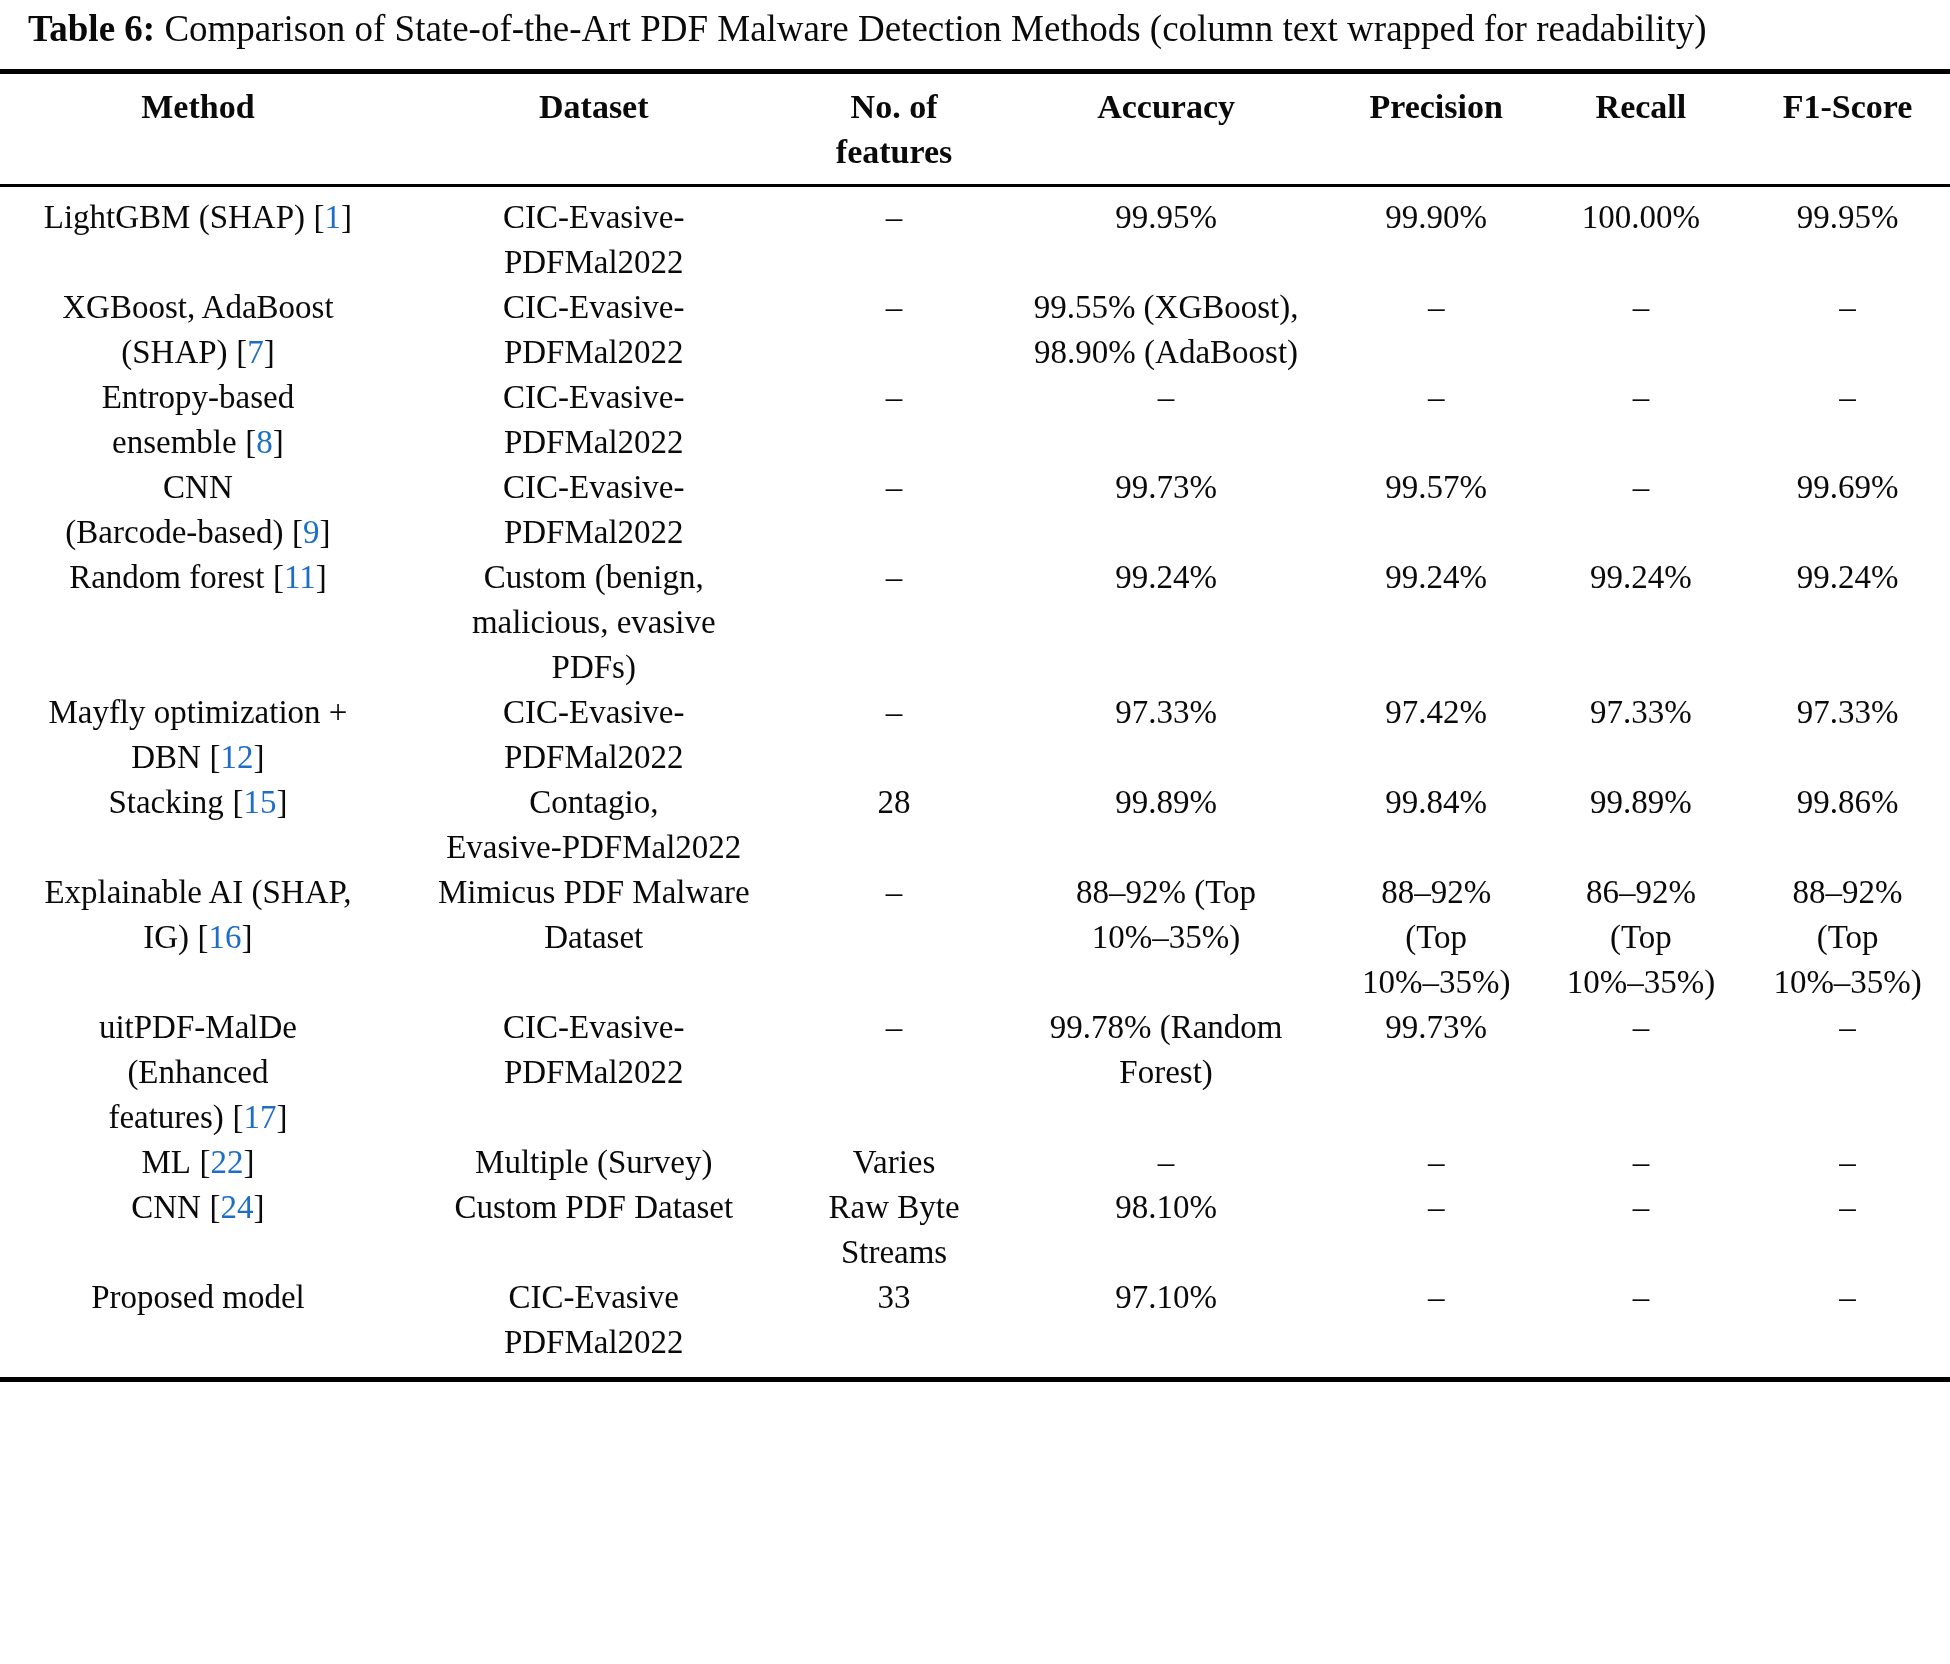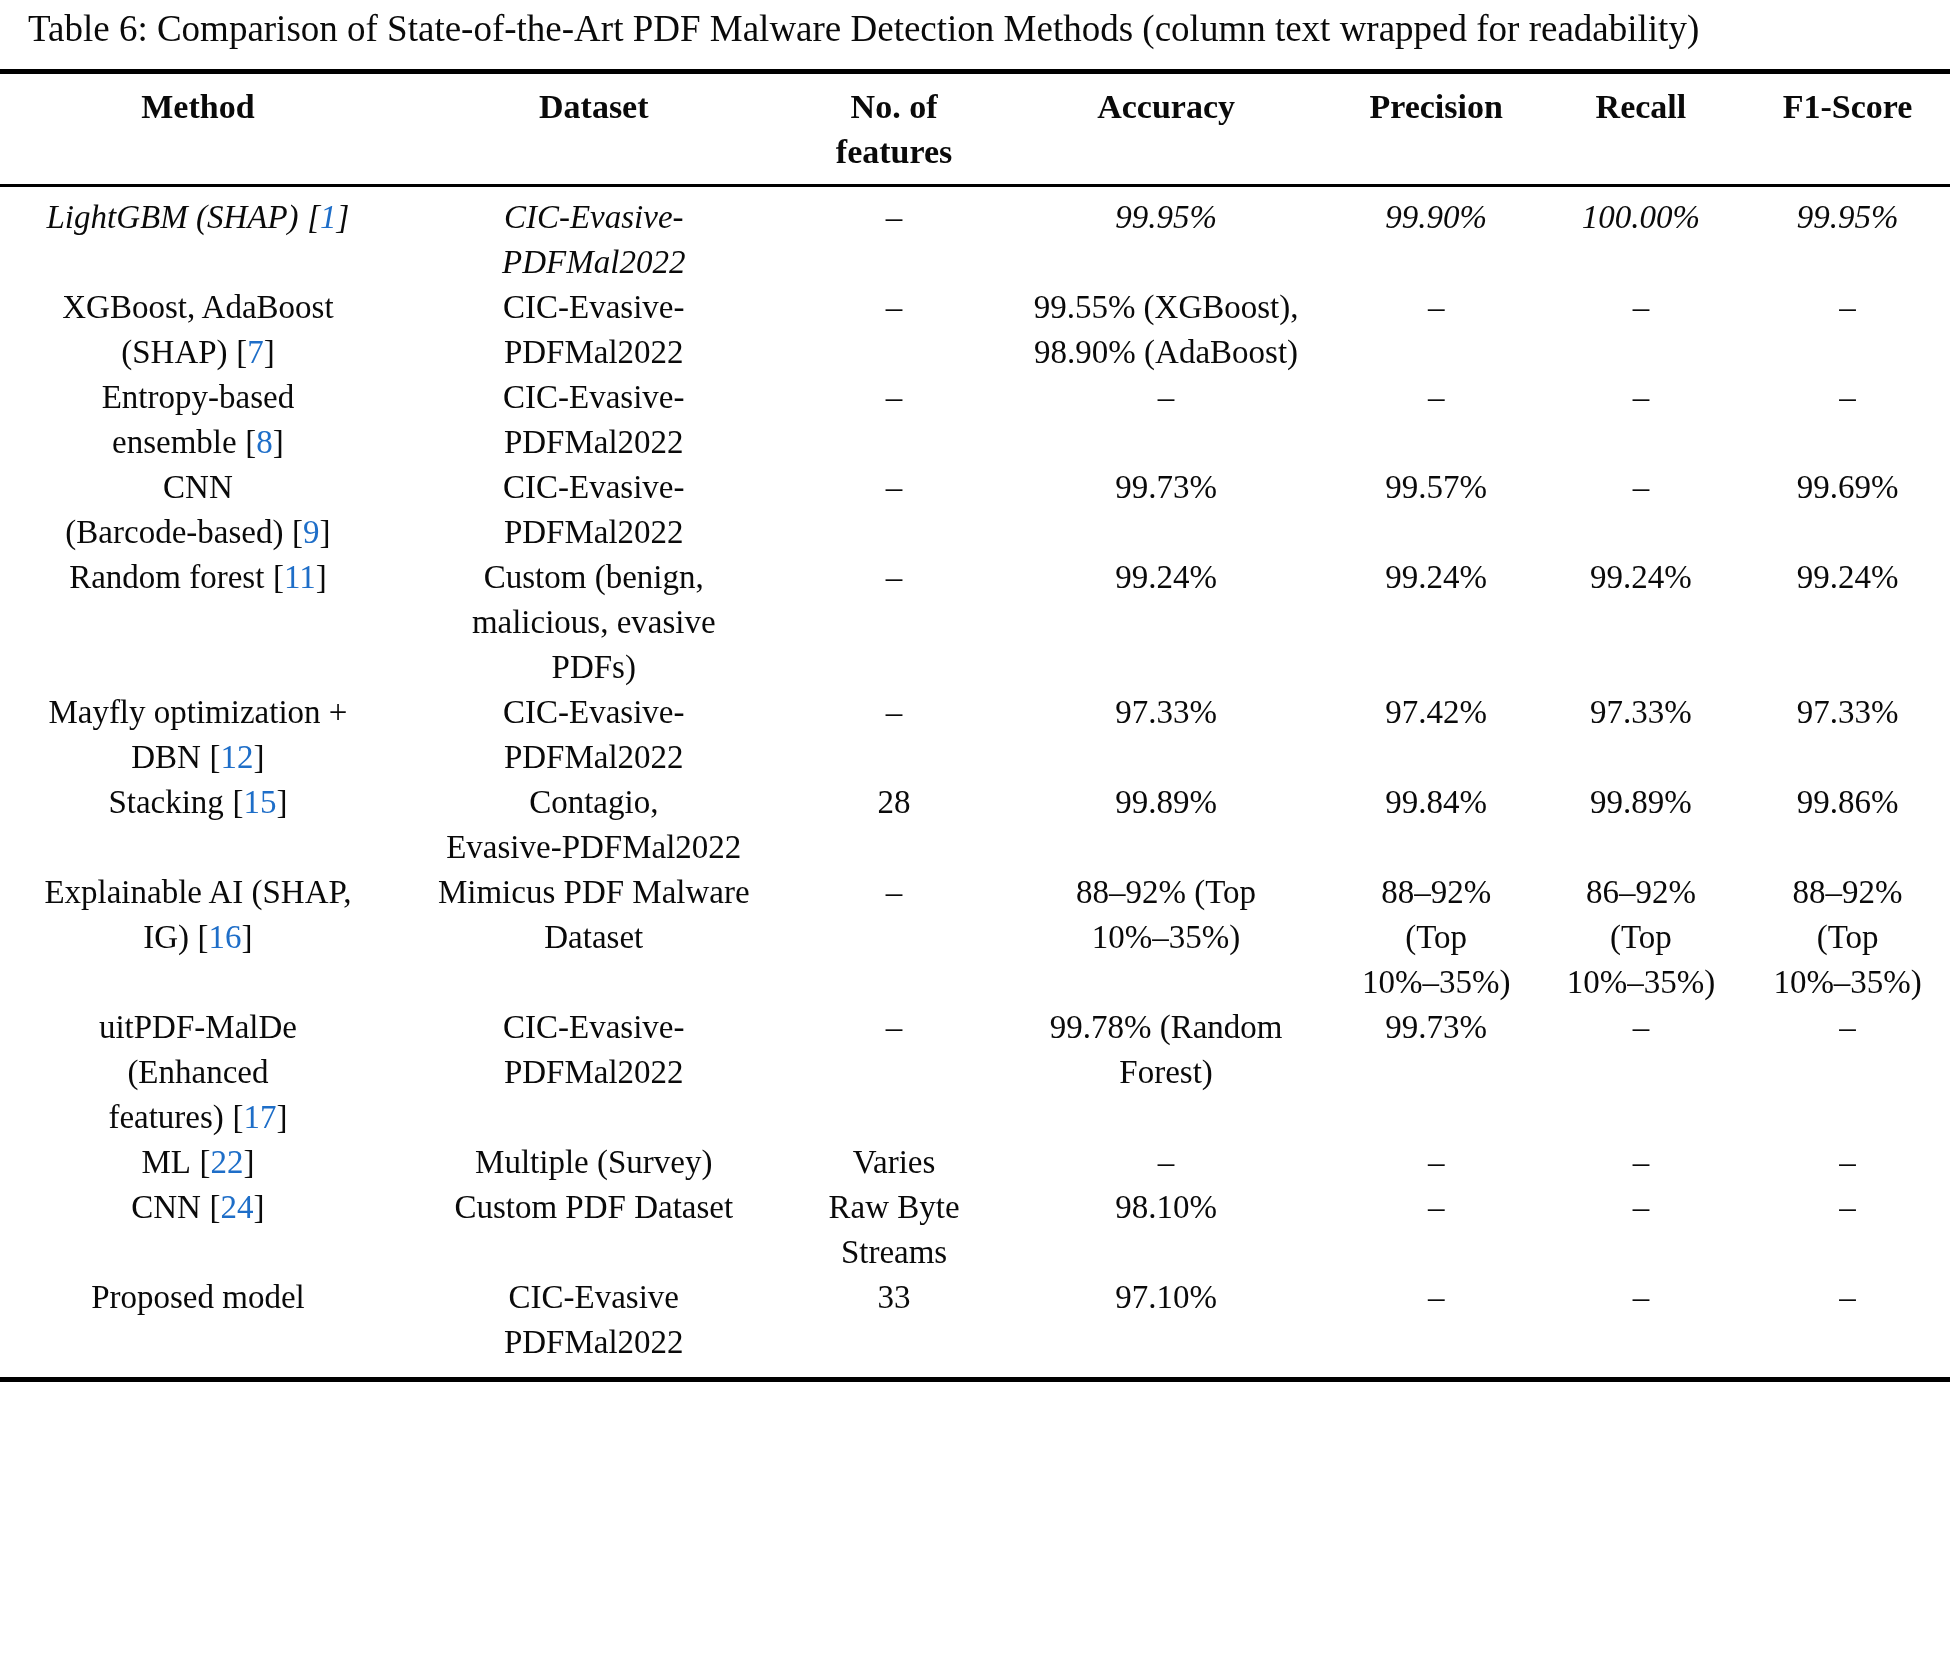--- a/index.html
+++ b/index.html
@@ -18,21 +18,21 @@
     overflow: hidden;
     background: #ffffff;
   }
   .caption {
     font-size: 37px;
     line-height: 1.22;
     padding: 0 8px 0 28px;
     margin-bottom: 18px;
     white-space: nowrap;
   }
-  .caption .cap-label { font-weight: normal; }
+  .caption .cap-label { font-weight: bold; }
   table.comparison {
     width: 100%;
     border-collapse: collapse;
     table-layout: fixed;
     border-top: 5px solid #000;
     border-bottom: 5px solid #000;
   }
   thead tr { border-bottom: 3px solid #000; }
   th {
     font-size: 34px;
@@ -44,21 +44,21 @@
     white-space: pre-line;
   }
   td {
     font-size: 33px;
     line-height: 45px;
     padding: 0 4px;
     text-align: center;
     vertical-align: top;
     white-space: pre-line;
   }
-  tbody tr:first-child td { padding-top: 8px; font-style: italic; }
+  tbody tr:first-child td { padding-top: 8px; }
   tbody tr:last-child td { padding-bottom: 12px; text-align: center; }
   .cite { margin-left: 0.26em; white-space: nowrap; }
   .cite .cite-num { color: #1e6ec8; }
 </style>
 </head>
 <body>
 
 <div class="page">
 
   <div class="caption">

